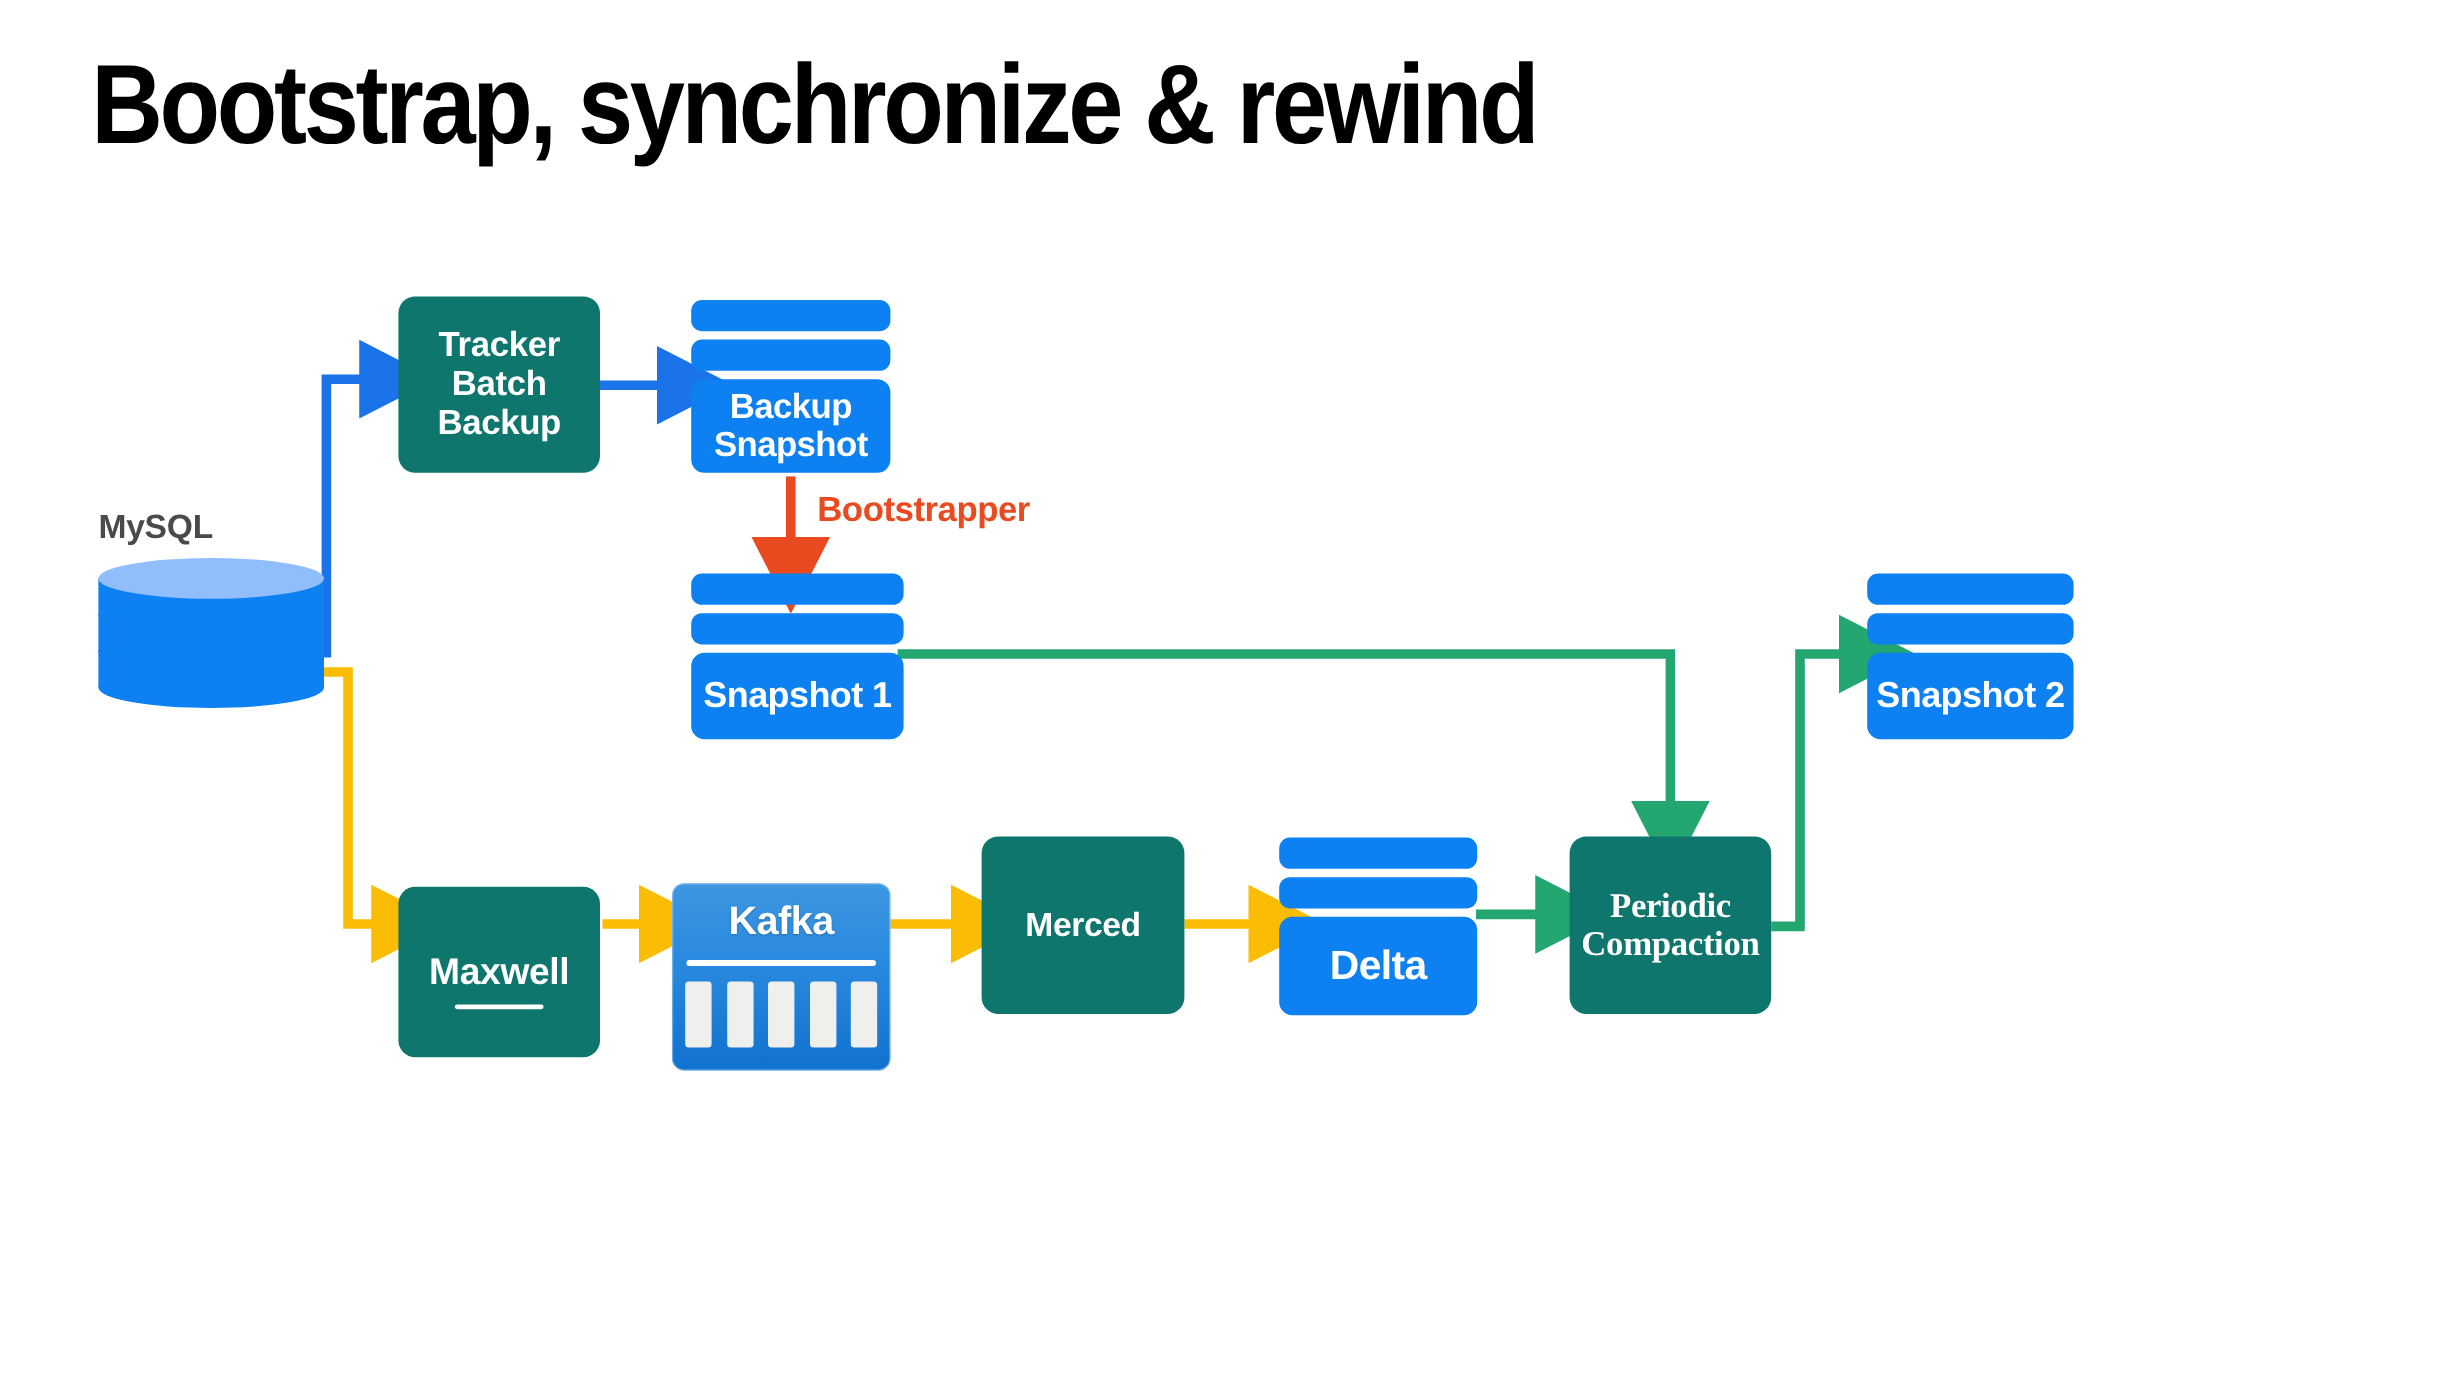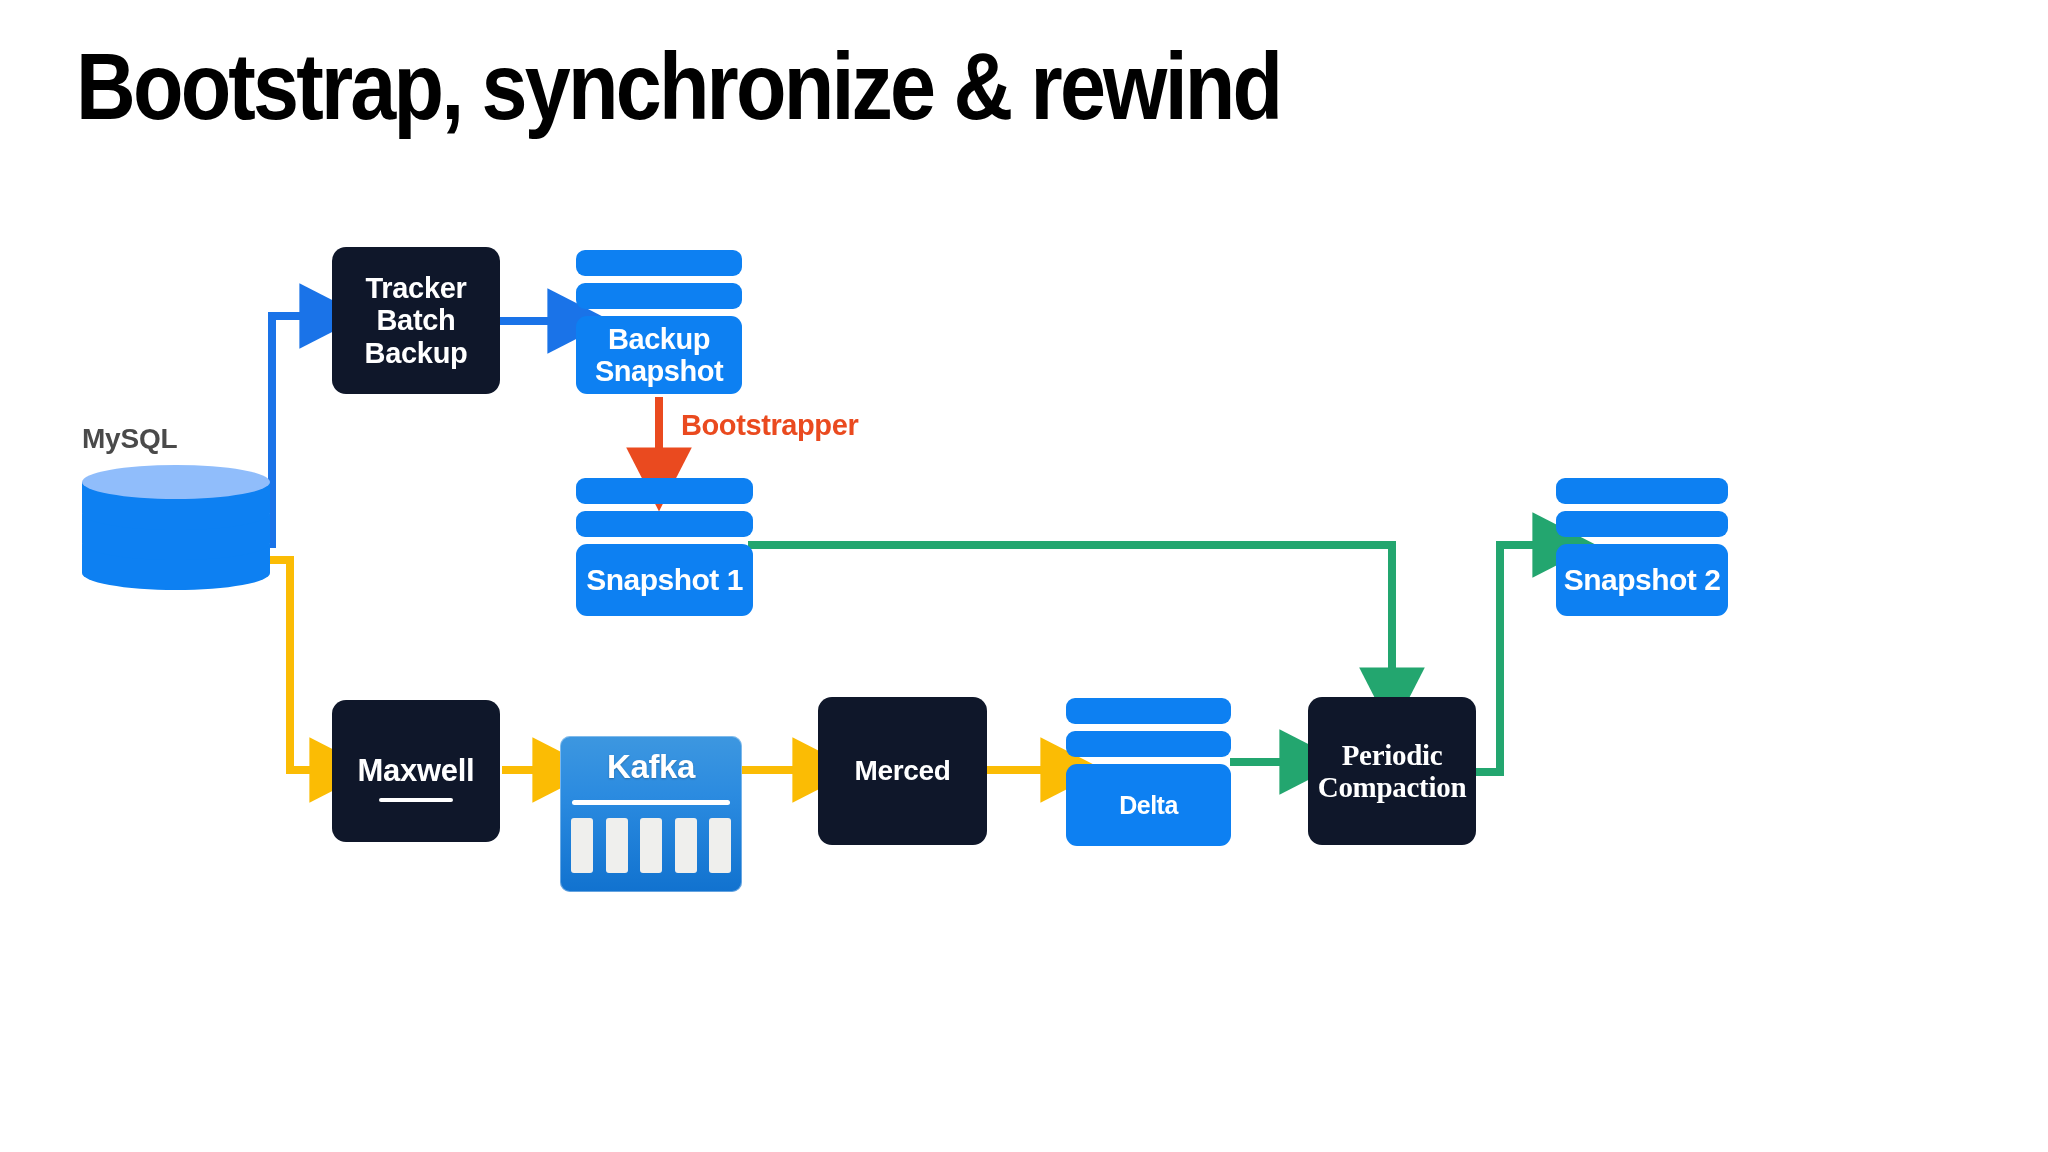--- a/index.html
+++ b/index.html
@@ -46,21 +46,21 @@
   }
 
   
   .node {
     position: absolute;
     box-sizing: border-box;
   }
 
   
   .proc {
-    background: #0f172a;
+    background: #0f766e;
     border-radius: 14px;
     color: #ffffff;
     display: flex;
     flex-direction: column;
     align-items: center;
     justify-content: center;
     text-align: center;
     font-weight: bold;
     letter-spacing: -0.3px;
     line-height: 1.12;
@@ -298,21 +298,21 @@
   </div>
 
   <div class="stack" style="left:1556px; top:478px; width:172px; height:138px;">
     <div class="card-top"></div>
     <div class="card-mid"></div>
     <div class="card-body" style="font-size:30px;">
       <span class="label">Snapshot 2</span>
     </div>
   </div>
 
-  <div class="node proc" style="left:332px; top:700px; width:168px; height:142px; font-size:31px; position:absolute;">
+  <div class="node proc" style="left:332px; top:739px; width:168px; height:142px; font-size:31px; position:absolute;">
     <span class="label">Maxwell</span>
     <div class="proc-underline"></div>
   </div>
 
   <div id="node-kafka" class="node" style="left:560px; top:697px; width:182px; height:156px;margin-top:39px;">
     <div id="kafka-title">Kafka</div>
     <div id="kafka-rule"></div>
     <div id="kafka-bars">
       <div class="bar"></div>
       <div class="bar"></div>
@@ -322,21 +322,21 @@
     </div>
   </div>
 
   <div class="node proc" style="left:818px; top:697px; width:169px; height:148px; font-size:28px;">
     <span class="label">Merced</span>
   </div>
 
   <div class="stack" style="left:1066px; top:698px; width:165px; height:148px;">
     <div class="card-top"></div>
     <div class="card-mid"></div>
-    <div class="card-body" style="font-size:25px;">
+    <div class="card-body" style="font-size:34px;">
       <span class="label">Delta</span>
     </div>
   </div>
 
   <div class="node proc" style="left:1308px; top:697px; width:168px; height:148px; font-size:29px;font-family:Liberation Serif, serif;">
     <span class="label">Periodic
 Compaction</span>
   </div>
 
 </div>

